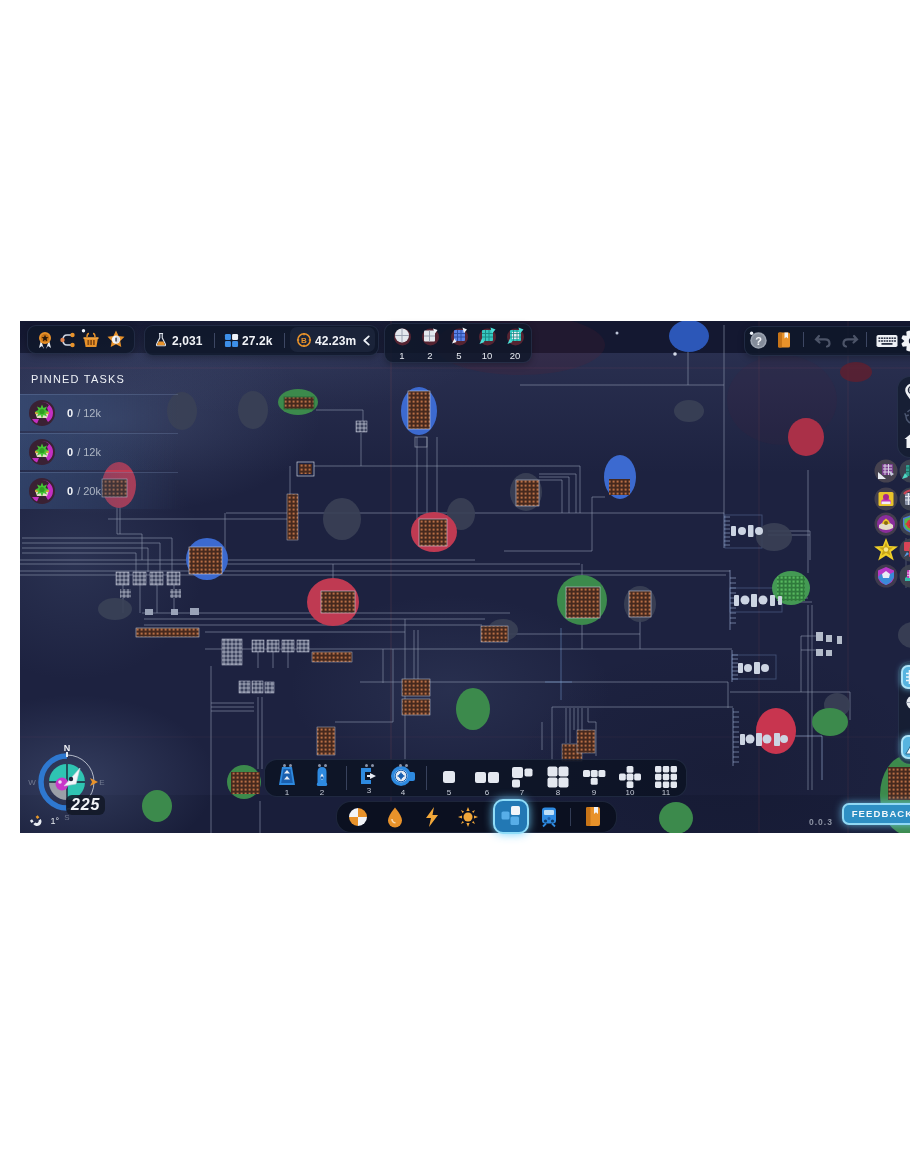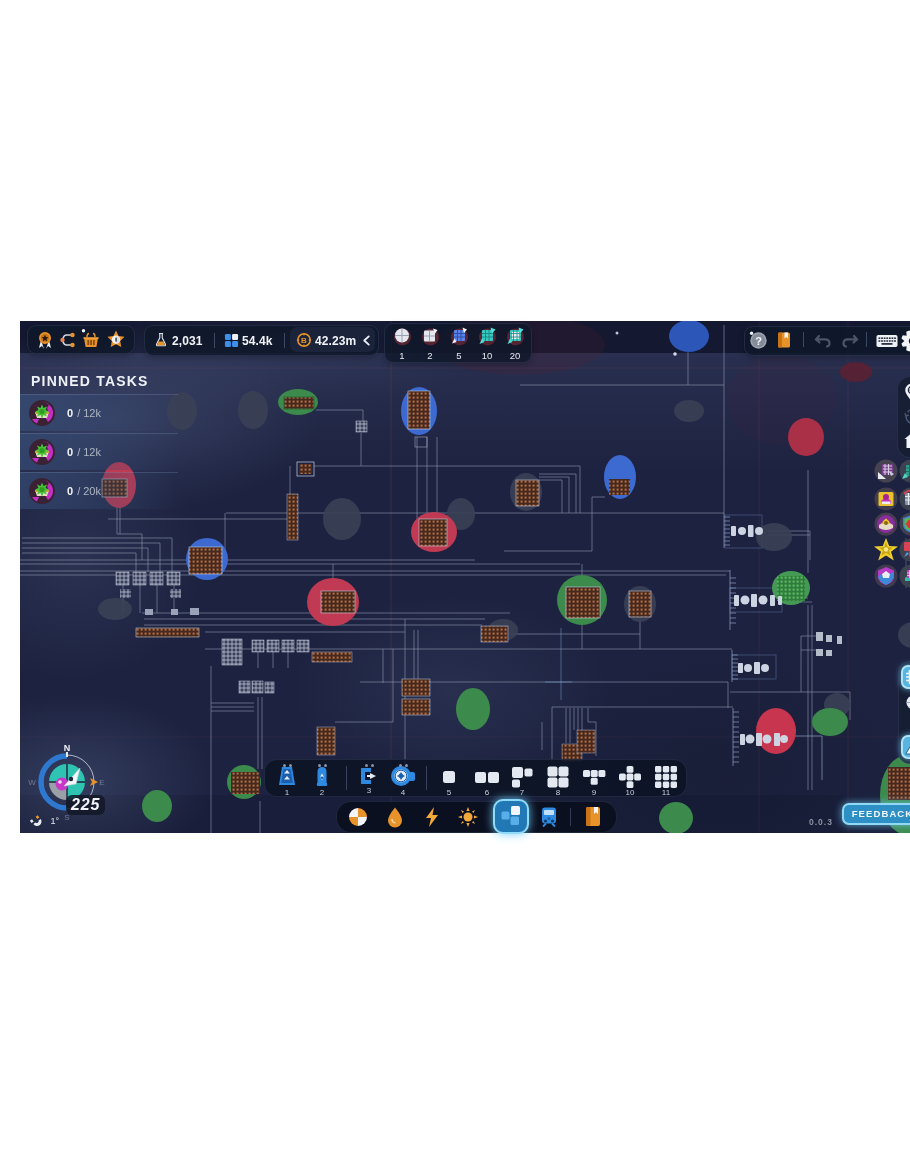--- a/index.html
+++ b/index.html
@@ -457,21 +457,21 @@
     <span class="abs rnum" style="left:27px;">2,031</span>
     <div class="abs rdiv" style="left:69px;"></div>
 
     <svg class="abs" style="left:79px;top:7px;" width="15" height="15" viewBox="0 0 16 16">
         <rect x="1" y="1" width="6.4" height="6.4" rx="1.4" fill="#3d8fe8"></rect>
         <rect x="8.6" y="1" width="6.4" height="6.4" rx="1.4" fill="#eef2f8"></rect>
         <rect x="1" y="8.6" width="6.4" height="6.4" rx="1.4" fill="#3d8fe8"></rect>
         <rect x="8.6" y="8.6" width="6.4" height="6.4" rx="1.4" fill="#3d8fe8"></rect>
       </svg>
 
-    <span class="abs rnum" style="left:97px;">54.4k</span>
+    <span class="abs rnum" style="left:97px;">27.2k</span>
     <div class="abs rdiv" style="left:139px;"></div>
     <div class="abs" style="left:145px;top:1px;width:85px;height:25px;border-radius:7px;background:rgba(120,140,180,0.10);"></div>
 
     <svg class="abs" style="left:151px;top:6px;" width="16" height="16" viewBox="0 0 17 17">
         <circle cx="8.5" cy="8.5" r="6.6" fill="none" stroke="#e8922a" stroke-width="1.6"></circle>
         <path d="M8.5 1 V3.4 M8.5 13.6 V16 M1 8.5 H3.4 M13.6 8.5 H16" stroke="#e8922a" stroke-width="1.6"></path>
         <text x="8.5" y="11.4" text-anchor="middle" font-family="Liberation Sans,sans-serif" font-size="8.5" font-weight="bold" fill="#e8922a">B</text>
       </svg>
 
     <span class="abs rnum" style="left:170px;">42.23m</span>
@@ -567,21 +567,21 @@
           <rect x="5.5" y="10" width="11" height="1.8"></rect>
         </g>
       </svg>
 
     <svg class="abs" style="left:156px;top:3px;" width="22" height="22" viewBox="0 0 22 22">
         <path d="M18.02 8.09 L21.65 9.23 A10.8 10.8 0 0 1 21.65 12.77 L18.02 13.91 A7.6 7.6 0 0 1 18.02 13.91 L19.79 17.28 A10.8 10.8 0 0 1 17.28 19.79 L13.91 18.02 A7.6 7.6 0 0 1 13.91 18.02 L12.77 21.65 A10.8 10.8 0 0 1 9.23 21.65 L8.09 18.02 A7.6 7.6 0 0 1 8.09 18.02 L4.72 19.79 A10.8 10.8 0 0 1 2.21 17.28 L3.98 13.91 A7.6 7.6 0 0 1 3.98 13.91 L0.35 12.77 A10.8 10.8 0 0 1 0.35 9.23 L3.98 8.09 A7.6 7.6 0 0 1 3.98 8.09 L2.21 4.72 A10.8 10.8 0 0 1 4.72 2.21 L8.09 3.98 A7.6 7.6 0 0 1 8.09 3.98 L9.23 0.35 A10.8 10.8 0 0 1 12.77 0.35 L13.91 3.98 A7.6 7.6 0 0 1 13.91 3.98 L17.28 2.21 A10.8 10.8 0 0 1 19.79 4.72 L18.02 8.09 Z" fill="#f2f4f8" transform="rotate(22.5 11 11)"></path>
         <circle cx="11" cy="11" r="3.2" fill="#1d2338"></circle>
       </svg>
   </div>
 
-  <div class="abs" style="left:11px;top:373px;font-size:14px;font-weight:bold;color:#eef1f6;letter-spacing:1.2px;">PINNED TASKS</div>
+  <div class="abs" style="left:11px;top:373px;font-size:11px;font-weight:normal;color:#eef1f6;letter-spacing:1.2px;">PINNED TASKS</div>
 
   <div class="abs taskrow" style="left:0;top:394px;">
     <svg class="taskicon" width="28" height="28" viewBox="0 0 28 28">
         <circle cx="14" cy="14" r="13" fill="#3a2133"></circle>
         <path d="M14 3 A11 11 0 0 1 25 14 A11 11 0 0 1 20 23 L17 18 A6.5 6.5 0 0 0 19 9 L21 6 A11 11 0 0 0 14 3 Z" fill="#c32fc3"></path>
         <path d="M4 20 A11 11 0 0 0 9 24.5 L11 20 Z" fill="#c32fc3"></path>
         <path d="M7 13 L21 13 L19 19 L9 19 Z" fill="#e8ddc8"></path>
         <path d="M7 13 H21 V15 H7 Z" fill="#caa53c"></path>
         <path d="M14 5.5 L15.5 9 L19 7.5 L17.5 11 L21 12.5 L17.5 14 L19 17.5 L15.5 16 L14 19.5 L12.5 16 L9 17.5 L10.5 14 L7 12.5 L10.5 11 L9 7.5 L12.5 9 Z" fill="#45c435"></path>
         <circle cx="14" cy="12.5" r="2.6" fill="#2f9c22"></circle>

